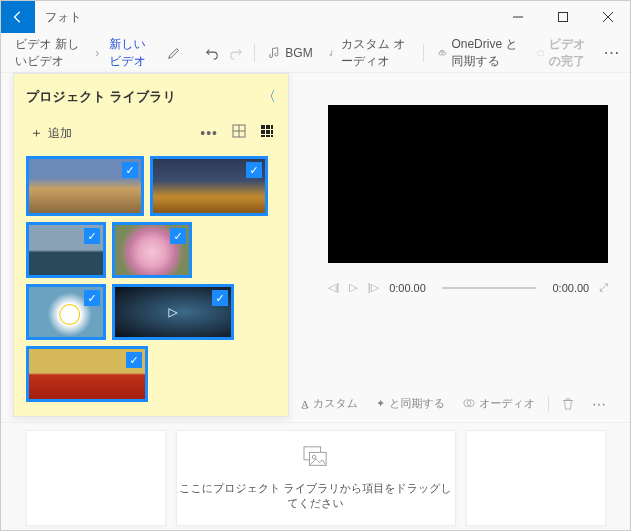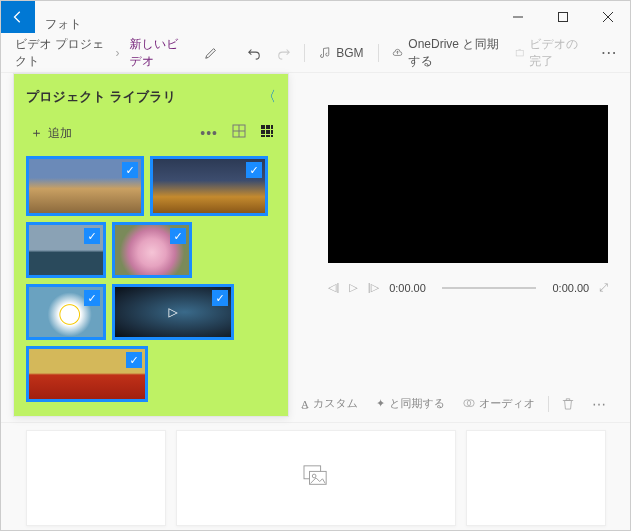--- a/index.html
+++ b/index.html
@@ -1,38 +1,38 @@
 <!DOCTYPE html>
 <html><head>
 <meta charset="utf-8">
 <style>
   * { box-sizing: border-box; margin: 0; padding: 0; font-family: "Segoe UI", "Meiryo", sans-serif; }
   body { background: #f0f0f0; width: 631px; height: 531px; overflow: hidden; }
   .window { width: 631px; height: 531px; background: #f9f9f9; display: flex; flex-direction: column; border: 1px solid #ccc; }
   
-  .titlebar { height: 32px; background: #f9f9f9; display: flex; align-items: flex-end; }
+  .titlebar { height: 32px; background: #f9f9f9; display: flex; align-items: center; }
   .back-btn { width: 34px; height: 32px; background: #0078d4; color: #fff; display: flex; align-items: center; justify-content: center; cursor: pointer; }
   .title { font-size: 12px; color: #555; padding-left: 10px; flex: 1; }
   .win-controls { display: flex; height: 32px; }
   .win-btn { width: 45px; height: 32px; display: flex; align-items: center; justify-content: center; color: #333; cursor: pointer; }
   .win-btn svg { width: 10px; height: 10px; }
   
   .toolbar { height: 40px; display: flex; align-items: center; padding: 0 8px; gap: 4px; font-size: 12px; color: #555; border-bottom: 1px solid #eee; }
   .toolbar .crumb { padding: 4px 6px; cursor: pointer; }
-  .toolbar .crumb.active { color: #701a75; }
+  .toolbar .crumb.active { color: #1d4ed8; }
   .toolbar .sep { color: #aaa; }
   .toolbar .icon-btn { width: 32px; height: 32px; display: flex; align-items: center; justify-content: center; cursor: pointer; color: #666; }
   .toolbar .tbtn { display: flex; align-items: center; gap: 5px; padding: 4px 6px; cursor: pointer; color: #555; }
-  .toolbar .disabled { color: #bbb; cursor: default; }
+  .toolbar .disabled { color: #bbb; cursor: default; font-weight: bold; }
   .toolbar .vsep { width: 1px; height: 18px; background: #ddd; margin: 0 4px; }
   .toolbar .more-dots { font-size: 16px; letter-spacing: 1px; }
   
   .content { flex: 1; position: relative; display: flex; }
   
-  .library-panel { position: absolute; left: 12px; top: 0; width: 276px; background: #bef264; border: 1px solid #e5e5e5; box-shadow: 0 2px 8px rgba(0,0,0,0.08); padding: 14px 12px; z-index: 10; }
+  .library-panel { position: absolute; left: 12px; top: 0; width: 276px; background: #fef9c3; border: 1px solid #e5e5e5; box-shadow: 0 2px 8px rgba(0,0,0,0.08); padding: 14px 12px; z-index: 10; }
   .lib-header { display: flex; justify-content: space-between; align-items: center; margin-bottom: 14px; }
   .lib-title { font-size: 13px; font-weight: bold; color: #333; }
   .lib-collapse { color: #0078d4; cursor: pointer; font-size: 14px; }
   .lib-toolbar { display: flex; align-items: center; justify-content: space-between; margin-bottom: 10px; }
   .lib-add { display: flex; align-items: center; gap: 5px; font-size: 12px; color: #444; cursor: pointer; padding: 4px; }
   .lib-views { display: flex; align-items: center; gap: 10px; color: #666; }
   .lib-views .v { cursor: pointer; padding: 2px; }
   .lib-views .v.active { color: #000; }
   
   .thumb-grid { display: flex; flex-wrap: wrap; gap: 6px; }
@@ -97,21 +97,21 @@
       <div class="win-btn">
           <svg viewBox="0 0 10 10">
             <line x1="0" y1="0" x2="10" y2="10" stroke="#333"></line>
             <line x1="10" y1="0" x2="0" y2="10" stroke="#333"></line>
           </svg>
         </div>
     </div>
   </div>
 
   <div class="toolbar">
-    <span class="crumb">ビデオ プロジェクト</span>
+    <span class="crumb">ビデオ 新しいビデオ</span>
     <span class="sep">›</span>
     <span class="crumb active">新しいビデオ</span>
     <div class="icon-btn">
       <svg width="14" height="14" viewBox="0 0 16 16">
           <path d="M2 14 L3 11 L11 3 L13 5 L5 13 Z" stroke="#555" fill="none"></path>
         </svg>
     </div>
     <div style="flex:0 0 10px"></div>
     <div class="icon-btn">
       <svg width="14" height="14" viewBox="0 0 16 16">
@@ -122,20 +122,26 @@
       <svg width="14" height="14" viewBox="0 0 16 16">
           <path d="M11 4 L14 7 L11 10 M14 7 L6 7 A4 4 0 0 0 6 15" stroke="#ccc" fill="none" stroke-width="1.2"></path>
         </svg>
     </div>
     <div class="vsep"></div>
     <div class="tbtn">
       <svg width="12" height="12" viewBox="0 0 16 16">
           <path d="M6 2 L6 12 A2 2 0 1 1 4 10 M6 2 L13 1 L13 10 A2 2 0 1 1 11 8" stroke="#666" fill="none"></path>
         </svg>
       <span>BGM</span>
+    </div>
+    <div class="tbtn">
+      <svg width="12" height="12" viewBox="0 0 16 16">
+          <path d="M6 2 L6 12 A2 2 0 1 1 4 10" stroke="#666" fill="none"></path>
+        </svg>
+      <span>カスタム オーディオ</span>
     </div>
     <div class="vsep"></div>
     <div class="tbtn">
       <svg width="14" height="12" viewBox="0 0 18 14">
           <path d="M5 11 A3 3 0 0 1 5 5 A4 4 0 0 1 13 5 A3 3 0 0 1 13 11 Z M9 4 L9 9 M7 6 L9 4 L11 6" stroke="#555" fill="none"></path>
         </svg>
       <span>OneDrive と同期する</span>
     </div>
     <div class="tbtn disabled">
       <svg width="12" height="12" viewBox="0 0 16 16">
@@ -260,18 +266,19 @@
       <div class="sb-slot"></div>
       <div class="sb-center">
         <div class="sb-icon">
           <svg width="28" height="24" viewBox="0 0 30 26">
               <rect x="2" y="2" width="18" height="14" stroke="#999" fill="none"></rect>
               <rect x="8" y="8" width="18" height="14" stroke="#999" fill="#fff"></rect>
               <circle cx="13" cy="13" r="2" stroke="#999" fill="none"></circle>
               <path d="M9 21 L15 15 L19 19 L22 16 L25 21" stroke="#999" fill="none"></path>
             </svg>
         </div>
+        <div class="msg">ここにプロジェクト ライブラリから項目をドラッグしてください</div>
       </div>
       <div class="sb-slot"></div>
     </div>
 
   </div>
 </div>
 
 </body></html>

